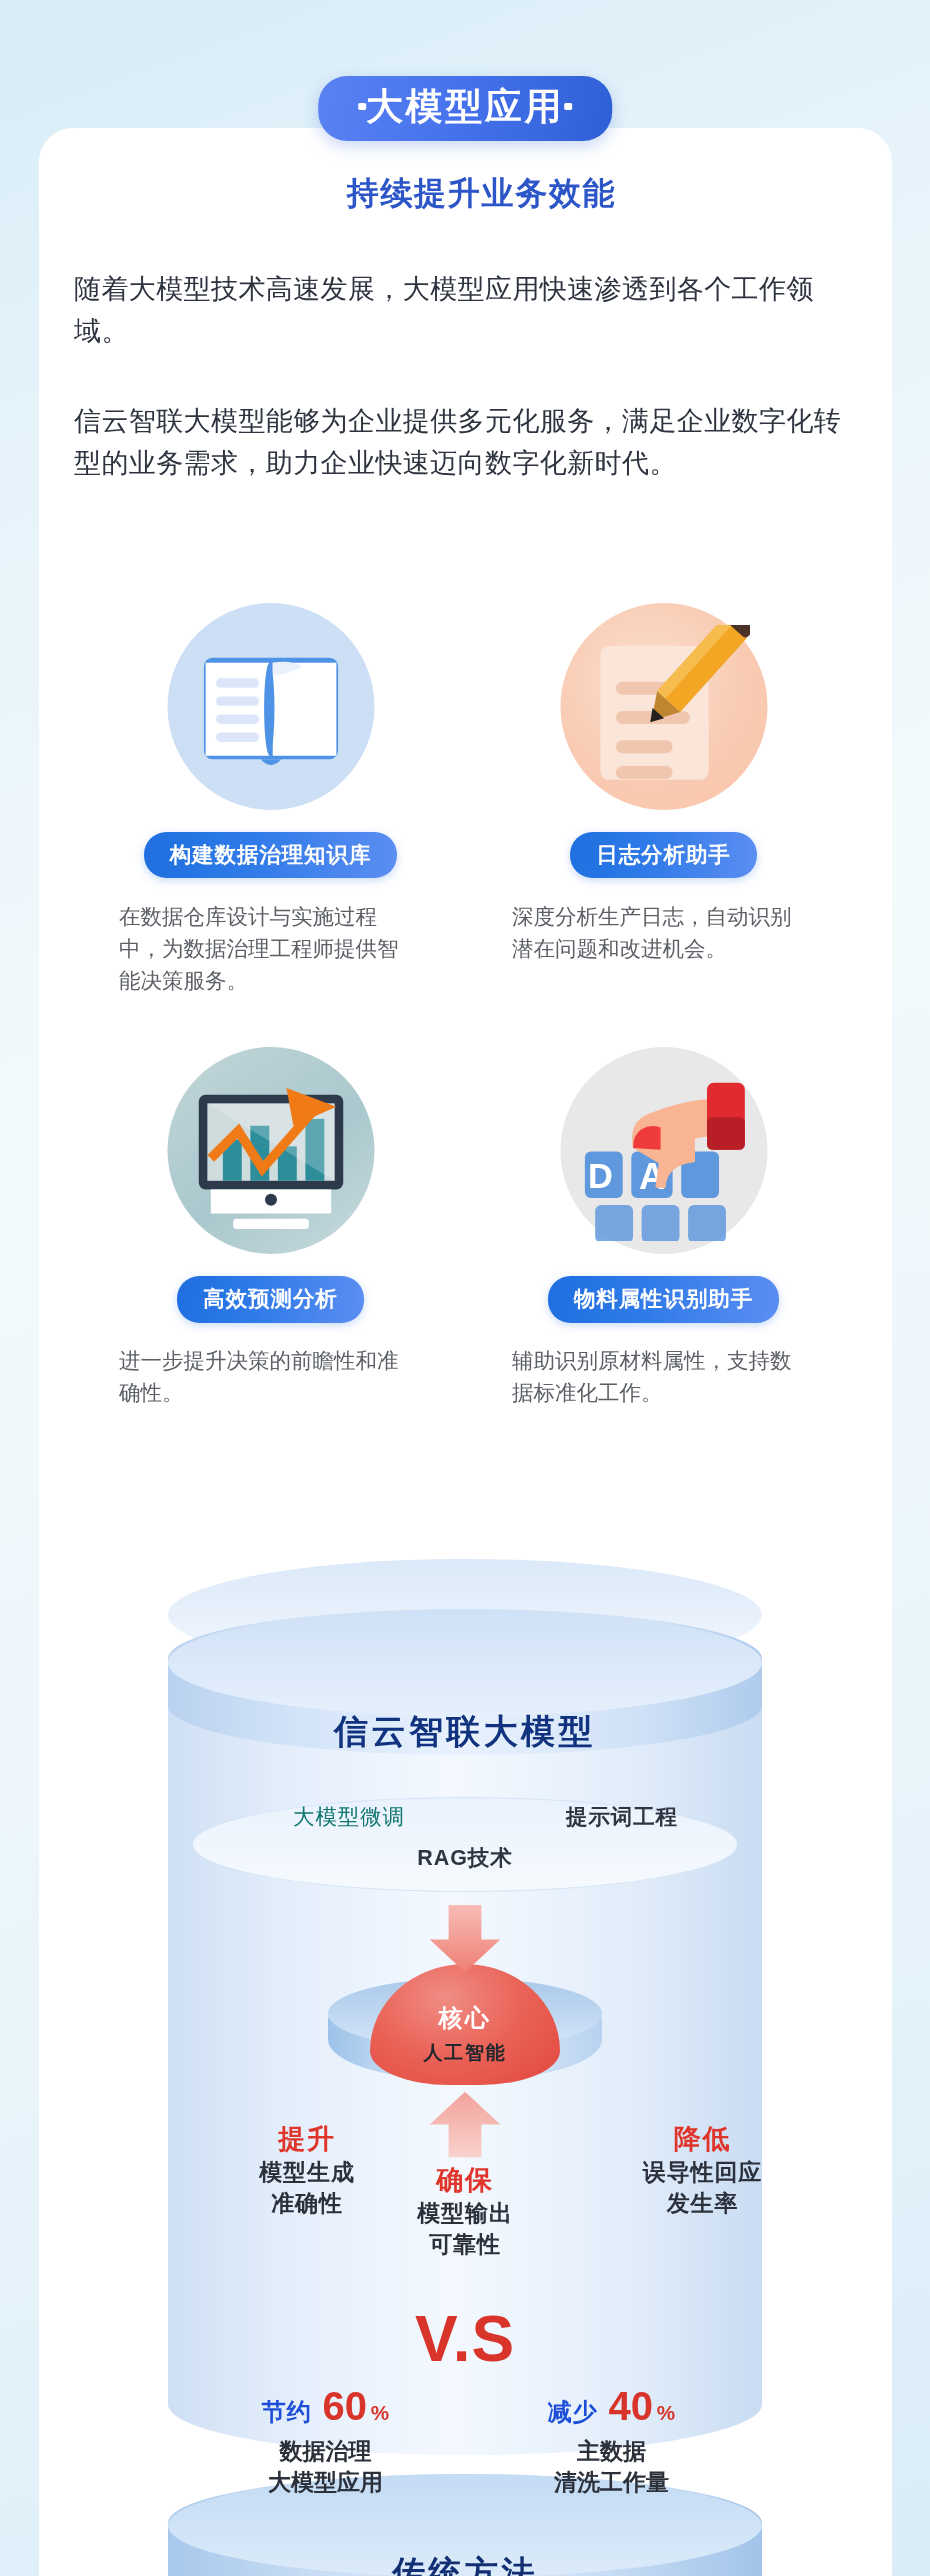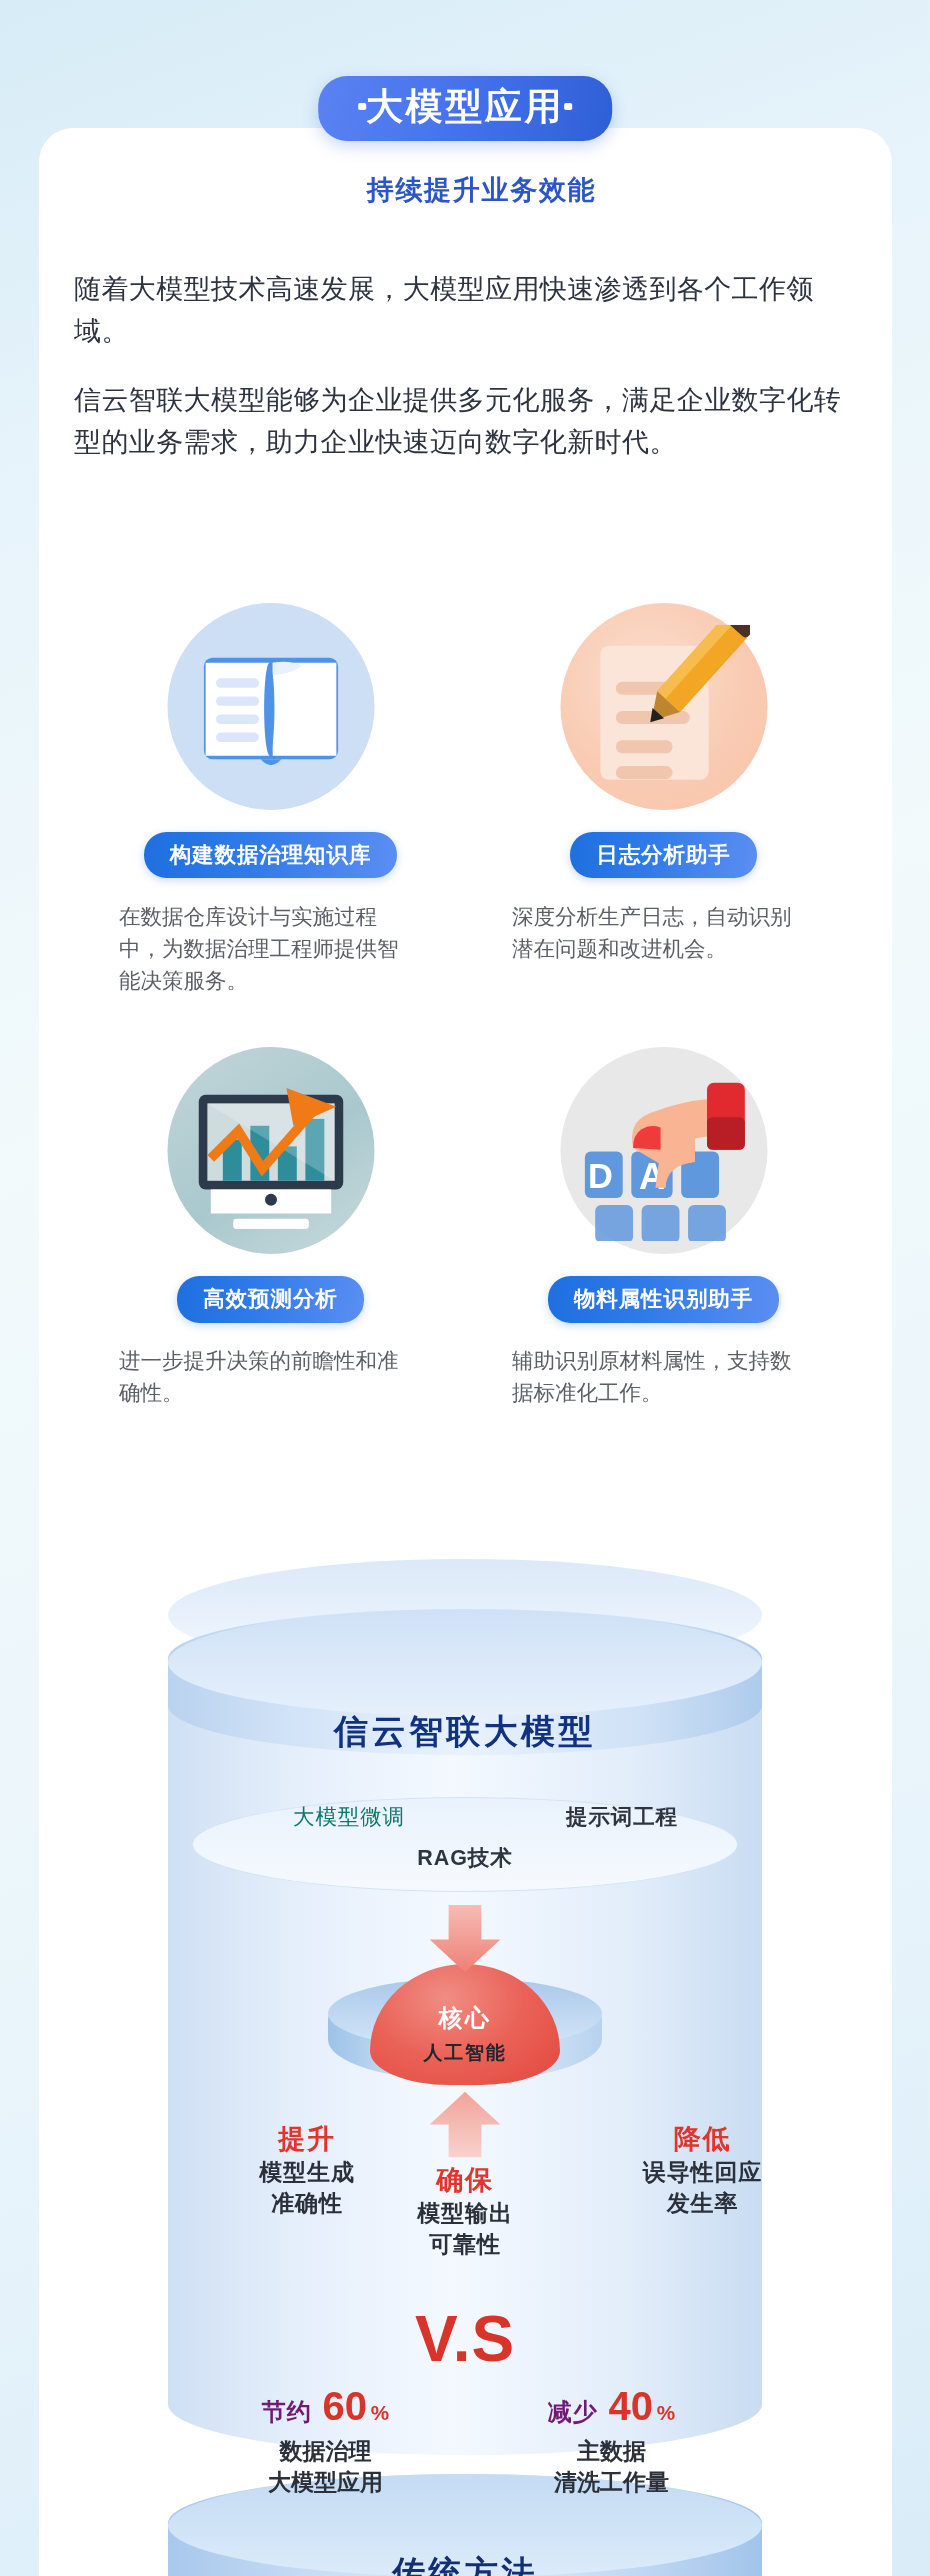--- a/index.html
+++ b/index.html
@@ -44,35 +44,35 @@
     color: #ffffff;
     font-size: 37px;
     font-weight: bold;
     letter-spacing: 2.6px;
     line-height: 1;
   }
   .subtitle {
     position: absolute; left: 0; right: 0; top: 172px;
     text-align: center;
     color: #2c55c8;
-    font-size: 27px;
+    font-size: 32px;
     font-weight: bold;
     letter-spacing: 1.7px;
     padding-left: 33px;
   }
 
   
   .intro { position: absolute; left: 74px; top: 269px; width: 784px; }
   .intro p {
     color: #2d333f;
     font-size: 27px;
     line-height: 1.55;
     letter-spacing: 0.4px;
   }
-  .intro p + p { margin-top: 27px; }
+  .intro p + p { margin-top: 48px; }
 
   
   .features { position: absolute; left: 74px; top: 603px; width: 786px; }
   .feat-row { display: flex; gap: 0; }
   .feat-col { width: 393px; position: relative; }
   .feat-media {
     position: relative;
     height: 215px;
     display: flex; align-items: center; justify-content: center;
   }
@@ -228,21 +228,21 @@
     font-size: 64px;
     font-weight: bold;
     letter-spacing: 0.9px;
     z-index: 7;
   }
   .stats { position: absolute; left: 0; top: 827px; width: 594px; z-index: 7; }
   .stat { position: absolute; text-align: center; width: 233px; }
   .s-left  { left: 41px; }
   .s-right { right: 34px; }
   .stat-head { white-space: nowrap; line-height: 1; }
-  .stat-verb { color: #701a75; font-size: 24px; font-weight: bold; letter-spacing: 0.9px; }
+  .stat-verb { color: #1d4ed8; font-size: 24px; font-weight: bold; letter-spacing: 0.9px; }
   .stat-num  { color: #d8342a; font-size: 40px; font-weight: bold; margin-left: 6.9px; }
   .stat-pct  { color: #d8342a; font-size: 20.7px; font-weight: bold; }
   .stat-desc { margin-top: 10.3px; color: #2b303a; font-size: 23px; font-weight: bold; line-height: 1.35; }
 
   .bottom-cyl {
     position: absolute; left: 0; top: 915px;
     width: 594px; height: 164px;
     border-radius: 50% / 30%;
     background: linear-gradient(to right, #a8c8ec 0%, #c8ddf4 25%, #dfecfb 50%, #c2d9f3 78%, #a2c4ea 100%);
     z-index: 3;

